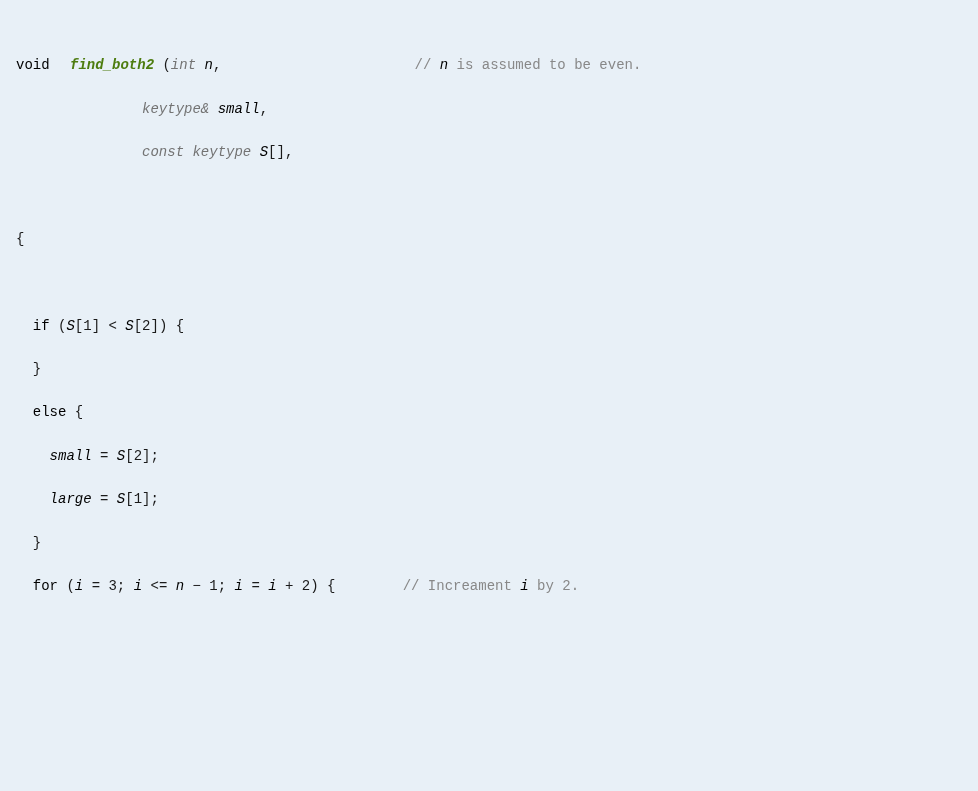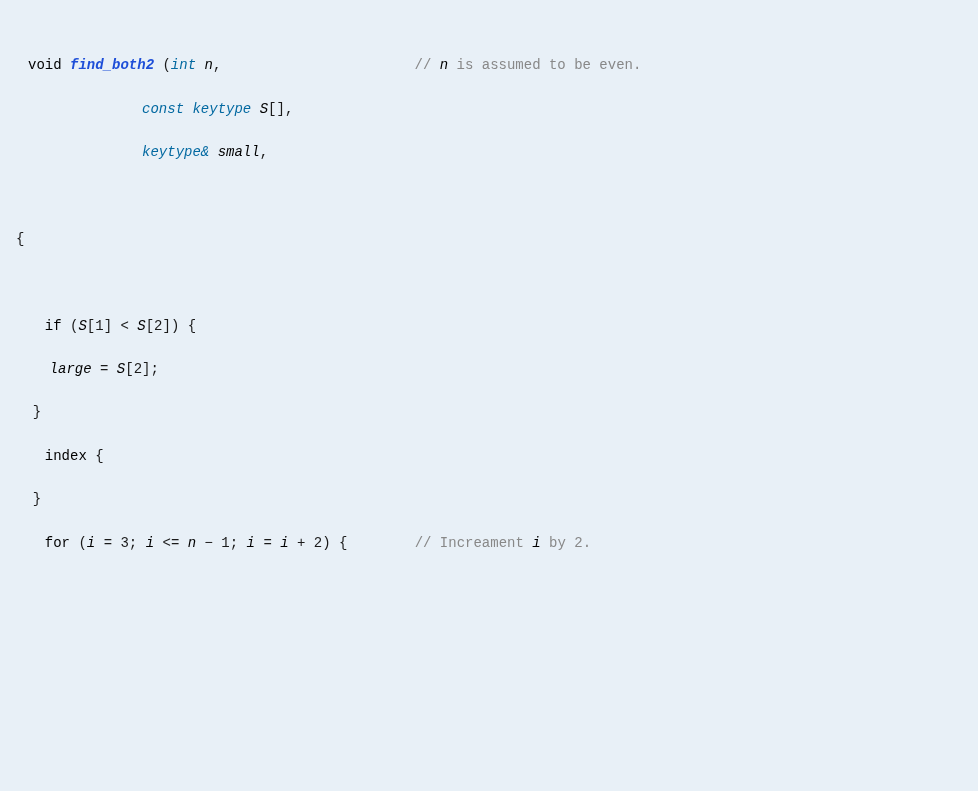--- a/index.html
+++ b/index.html
@@ -21,33 +21,33 @@
     .code-block {
       background-color: #e8f0f7;
       color: #1a1a1a;
       white-space: pre;
       padding: 4px 0;
     }
 
     .kw {
       color: #000000;
       font-style: normal;
-      margin-left: 12px;
     }
 
     .type {
-      color: #0369a1;
+      color: #737373;
       font-style: italic;
       font-family: Liberation Mono, monospace;
     }
 
     .fn {
-      color: #1d4ed8;
+      color: #4d7c0f;
       font-style: italic;
       font-weight: bold;
+      margin-left: 12px;
     }
 
     .var {
       color: #000000;
       font-style: italic;
     }
 
     .comment {
       color: #888888;
     }
@@ -60,29 +60,30 @@
       display: block;
       min-height: 1.55em;
     }
   </style>
 </head>
 <body>
 
 <div class="code-block">
 
 <span class="line"><span class="kw">void</span> <span class="fn">find_both2</span> <span class="plain">(</span><span class="type">int</span> <span class="var">n</span><span class="plain">,</span>                       <span class="comment">// <span class="var">n</span> is assumed to be even.</span></span>
+<span class="line">               <span class="type">keytype&amp;</span> <span class="var">small</span><span class="plain">,</span></span>
 <span class="line">               <span class="type">const</span> <span class="type">keytype</span> <span class="var">S</span><span class="plain">[]</span><span class="plain">,</span></span>
-<span class="line">               <span class="type">keytype&amp;</span> <span class="var">small</span><span class="plain">,</span></span>
 <span class="line"> </span>
 <span class="line"><span class="plain">{</span></span>
 <span class="line"> </span>
 <span class="line">  <span class="kw">if</span> <span class="plain">(</span><span class="var">S</span><span class="plain">[</span><span class="plain">1</span><span class="plain">]</span> <span class="plain">&lt;</span> <span class="var">S</span><span class="plain">[</span><span class="plain">2</span><span class="plain">])</span> <span class="plain">{</span></span>
-<span class="line">    <span class="var">large</span> <span class="plain">=</span> <span class="var">S</span><span class="plain">[</span><span class="plain">2</span><span class="plain">];</span></span>
 <span class="line">  <span class="plain">}</span></span>
-<span class="line">  <span class="kw">index</span> <span class="plain">{</span></span>
+<span class="line">  <span class="kw">else</span> <span class="plain">{</span></span>
+<span class="line">    <span class="var">small</span> <span class="plain">=</span> <span class="var">S</span><span class="plain">[</span><span class="plain">2</span><span class="plain">];</span></span>
+<span class="line">    <span class="var">large</span> <span class="plain">=</span> <span class="var">S</span><span class="plain">[</span><span class="plain">1</span><span class="plain">];</span></span>
 <span class="line">  <span class="plain">}</span></span>
 <span class="line">  <span class="kw">for</span> <span class="plain">(</span><span class="var">i</span> <span class="plain">=</span> <span class="plain">3;</span> <span class="var">i</span> <span class="plain">&lt;=</span> <span class="var">n</span> <span class="plain">−</span> <span class="plain">1;</span> <span class="var">i</span> <span class="plain">=</span> <span class="var">i</span> <span class="plain">+</span> <span class="plain">2)</span> <span class="plain">{</span>        <span class="comment">// Increament <span class="var">i</span> by 2.</span></span>
 
 
 
 
 
 
 
 

